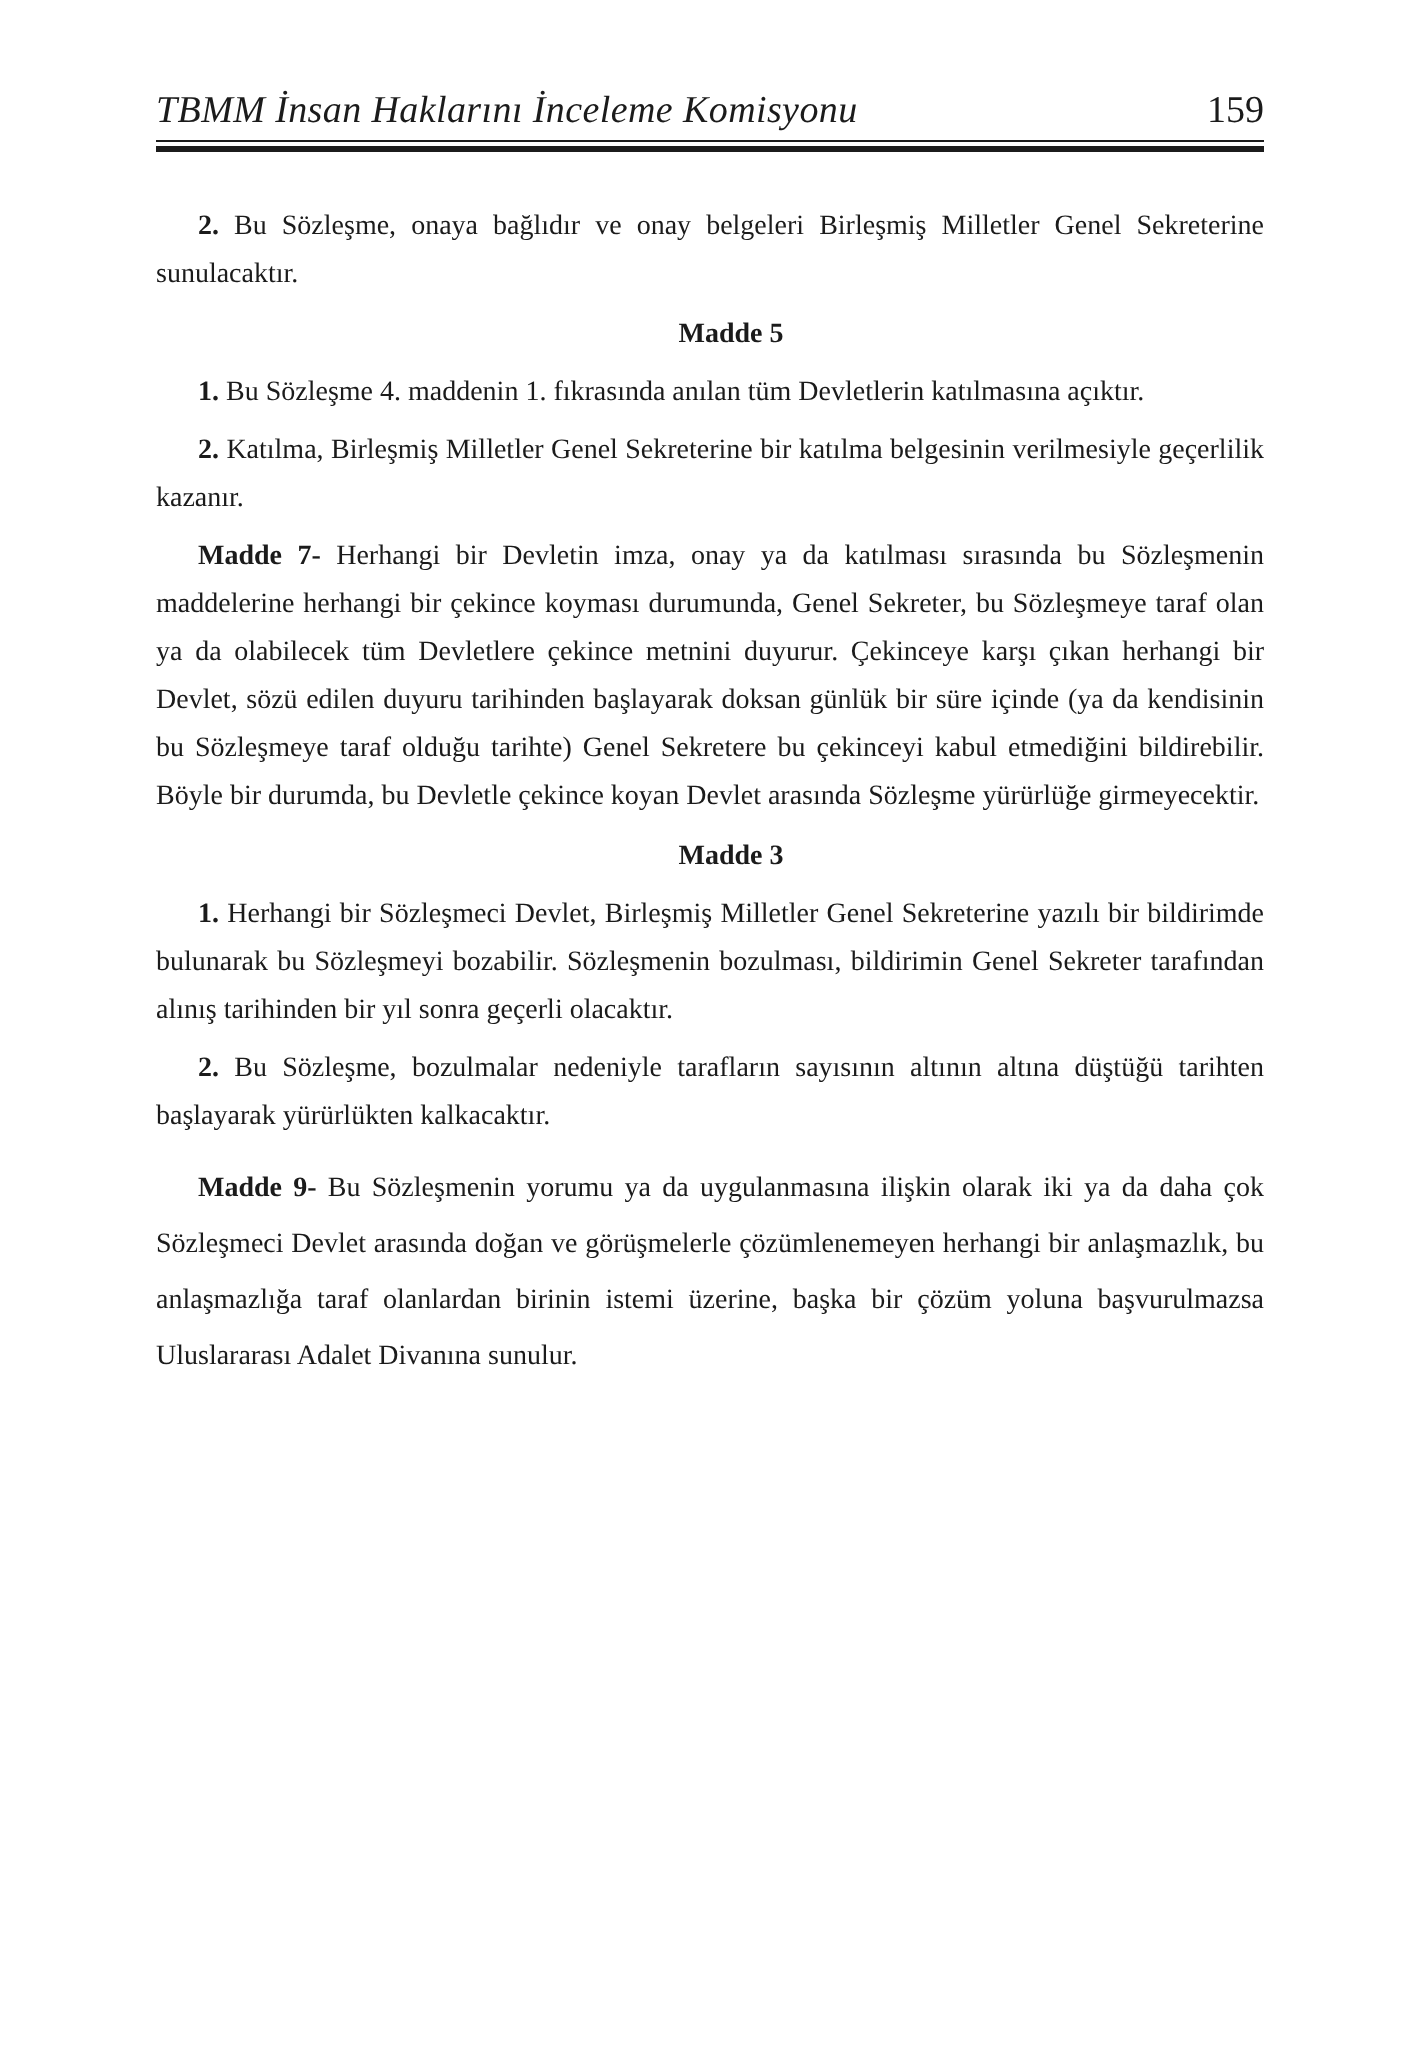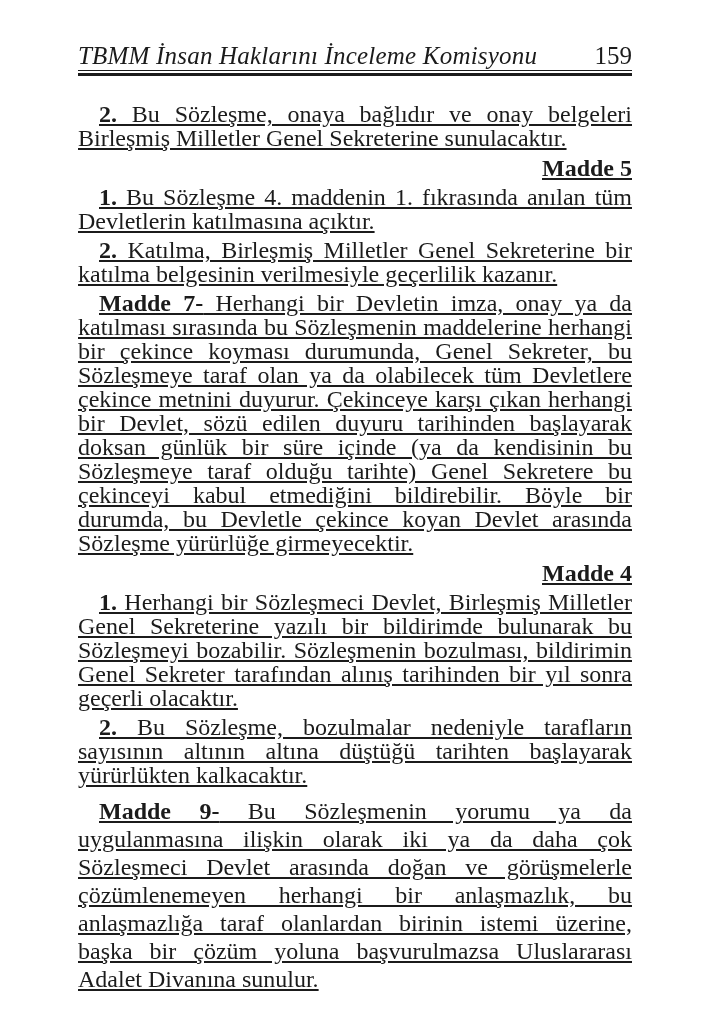--- a/index.html
+++ b/index.html
@@ -21,21 +21,21 @@
     background: #ffffff;
   }
   .page-header {
     position: absolute;
     left: 78px;
     width: 554px;
     top: 45px;
     display: flex;
     justify-content: space-between;
     align-items: baseline;
-    font-size: 25px;
+    font-size: 19px;
     line-height: 22px;
   }
   .header-title {
     font-style: italic;
     letter-spacing: 0.2px;
   }
   .page-number {
     font-style: normal;
   }
   .header-rule {
@@ -51,35 +51,34 @@
   }
   .rule-thick {
     height: 3px;
     background: #1c1c1c;
   }
   .page-body {
     position: absolute;
     left: 78px;
     top: 97px;
     width: 554px;
-    font-size: 24px;
+    font-size: 14px;
     line-height: 24px;
     text-align: justify;
-    text-decoration: underline;
   }
   p.block {
     margin: 0;
     text-indent: 21px;
   }
   p.para {
     margin-top: 5px;
   }
   p.heading {
     font-weight: bold;
-    text-align: right;
+    text-align: center;
     margin-top: 6px;
   }
   p.loose {
     line-height: 28px;
     margin-top: 10px;
   }
   .lead {
     font-weight: bold;
   }
 </style>
@@ -97,19 +96,19 @@
     <div class="rule-thin"></div>
     <div class="rule-thick"></div>
   </div>
 
   <main class="page-body" id="paragraphs">
       <p class="block para"><span class="lead">2.</span> Bu Sözleşme, onaya bağlıdır ve onay belgeleri Birleşmiş Milletler Genel Sekreterine sunulacaktır.</p>
       <p class="block heading">Madde 5</p>
       <p class="block para"><span class="lead">1.</span> Bu Sözleşme 4. maddenin 1. fıkrasında anılan tüm Devletlerin katılmasına açıktır.</p>
       <p class="block para"><span class="lead">2.</span> Katılma, Birleşmiş Milletler Genel Sekreterine bir katılma belgesinin verilmesiyle geçerlilik kazanır.</p>
       <p class="block para"><span class="lead">Madde 7-</span> Herhangi bir Devletin imza, onay ya da katılması sırasında bu Sözleşmenin maddelerine herhangi bir çekince koyması durumunda, Genel Sekreter, bu Sözleşmeye taraf olan ya da olabilecek tüm Devletlere çekince metnini duyurur. Çekinceye karşı çıkan herhangi bir Devlet, sözü edilen duyuru tarihinden başlayarak doksan günlük bir süre içinde (ya da kendisinin bu Sözleşmeye taraf olduğu tarihte) Genel Sekretere bu çekinceyi kabul etmediğini bildirebilir. Böyle bir durumda, bu Devletle çekince koyan Devlet arasında Sözleşme yürürlüğe girmeyecektir.</p>
-      <p class="block heading">Madde 4</p>
+      <p class="block heading">Madde 3</p>
       <p class="block para"><span class="lead">1.</span> Herhangi bir Sözleşmeci Devlet, Birleşmiş Milletler Genel Sekreterine yazılı bir bildirimde bulunarak bu Sözleşmeyi bozabilir. Sözleşmenin bozulması, bildirimin Genel Sekreter tarafından alınış tarihinden bir yıl sonra geçerli olacaktır.</p>
       <p class="block para"><span class="lead">2.</span> Bu Sözleşme, bozulmalar nedeniyle tarafların sayısının altının altına düştüğü tarihten başlayarak yürürlükten kalkacaktır.</p>
       <p class="block para loose"><span class="lead">Madde 9-</span> Bu Sözleşmenin yorumu ya da uygulanmasına ilişkin olarak iki ya da daha çok Sözleşmeci Devlet arasında doğan ve görüşmelerle çözümlenemeyen herhangi bir anlaşmazlık, bu anlaşmazlığa taraf olanlardan birinin istemi üzerine, başka bir çözüm yoluna başvurulmazsa Uluslararası Adalet Divanına sunulur.</p>
     </main>
 
 </div>
 
 </body></html>

